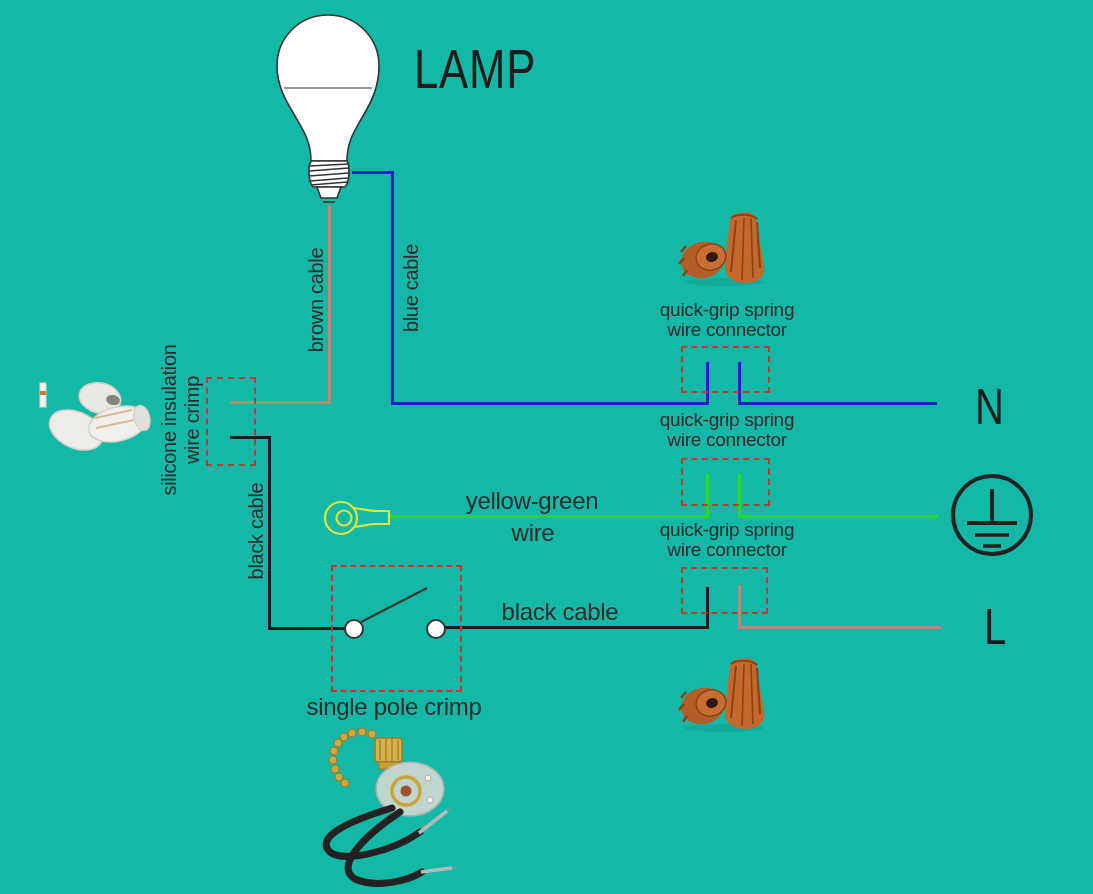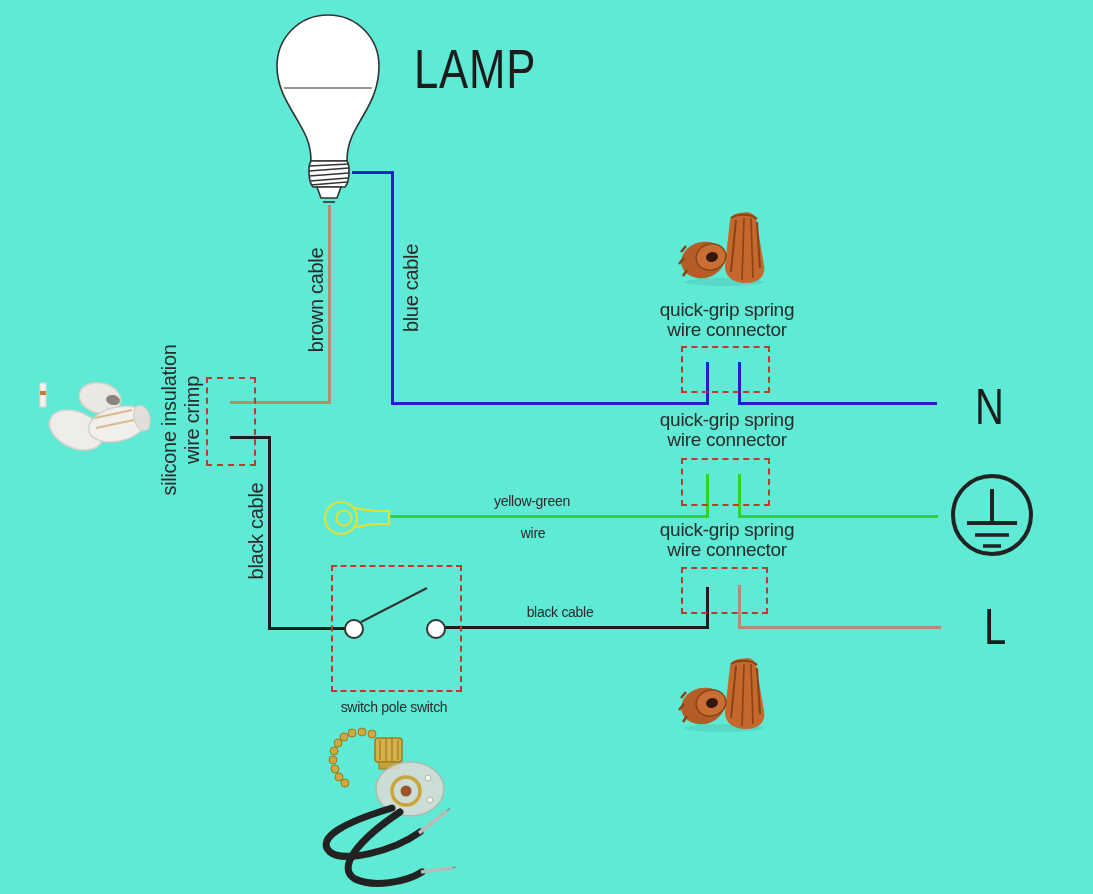--- a/index.html
+++ b/index.html
@@ -1,23 +1,23 @@
 <!DOCTYPE html>
 <html style="--blue-wire: #2121cc; --brown-wire: #b28e70; --green-wire: #2fd52f; --black-wire: #1c1c1c; --dashed-outline: #c0392b; --terminal-yellow: #dfe23a; --wire-nut-orange: #c4682e;"><head>
 <meta charset="utf-8">
 <style>
   html,body{margin:0;padding:0;background:#ffffff;}
-  #stage{position:relative;width:1093px;height:894px;background:#5eead4;overflow:hidden;
+  #stage{position:relative;width:1093px;height:894px;background:#14b8a6;overflow:hidden;
          font-family:"Liberation Sans", sans-serif;color:#2b2b2b;}
   .wire{position:absolute;}
   .dashed-box{position:absolute;border:2px dashed var(--dashed-outline,#c0392b);background:transparent;}
   .vlabel{position:absolute;white-space:nowrap;font-size:20px;letter-spacing:-0.3px;
           transform:translate(-50%,-50%) rotate(-90deg);color:#2b2b2b;}
   .vlabel2{line-height:23px;text-align:center;}
-  .hlabel{position:absolute;white-space:nowrap;font-size:14px;letter-spacing:-0.3px;
+  .hlabel{position:absolute;white-space:nowrap;font-size:24px;letter-spacing:-0.3px;
           transform:translate(-50%,-50%);color:#2b2b2b;}
   .conn-label{position:absolute;transform:translateX(-50%);text-align:center;
               font-size:19px;line-height:20px;letter-spacing:-0.3px;color:#2b2b2b;white-space:nowrap;}
   .big-letter{position:absolute;font-size:50px;color:#1c1c1c;transform:scaleX(0.8);transform-origin:left top;}
   .title{position:absolute;left:414px;top:36px;font-size:56px;color:#1c1c1c;letter-spacing:1px;
          transform:scaleX(0.78);transform-origin:left top;}
   svg.overlay{position:absolute;left:0;top:0;pointer-events:none;}
 </style>
 </head>
 <body>
@@ -61,21 +61,21 @@
   <div class="vlabel" style="left:256px;top:531px;">black cable</div>
 
   <div class="vlabel vlabel2" style="left:181px;top:420px;">
     <div>silicone insulation</div>
     <div>wire crimp</div>
   </div>
 
   <div class="hlabel" style="left:532px;top:501px;">yellow-green</div>
   <div class="hlabel" style="left:533px;top:533px;">wire</div>
   <div class="hlabel" style="left:560px;top:612px;">black cable</div>
-  <div class="hlabel" style="left:394px;top:707px;">switch pole switch</div>
+  <div class="hlabel" style="left:394px;top:707px;">single pole crimp</div>
 
   <div class="conn-label" style="left:727px;top:300px;">
     <div>quick-grip spring</div>
     <div>wire connector</div>
   </div>
   <div class="conn-label" style="left:727px;top:410px;">
     <div>quick-grip spring</div>
     <div>wire connector</div>
   </div>
   <div class="conn-label" style="left:727px;top:520px;">

